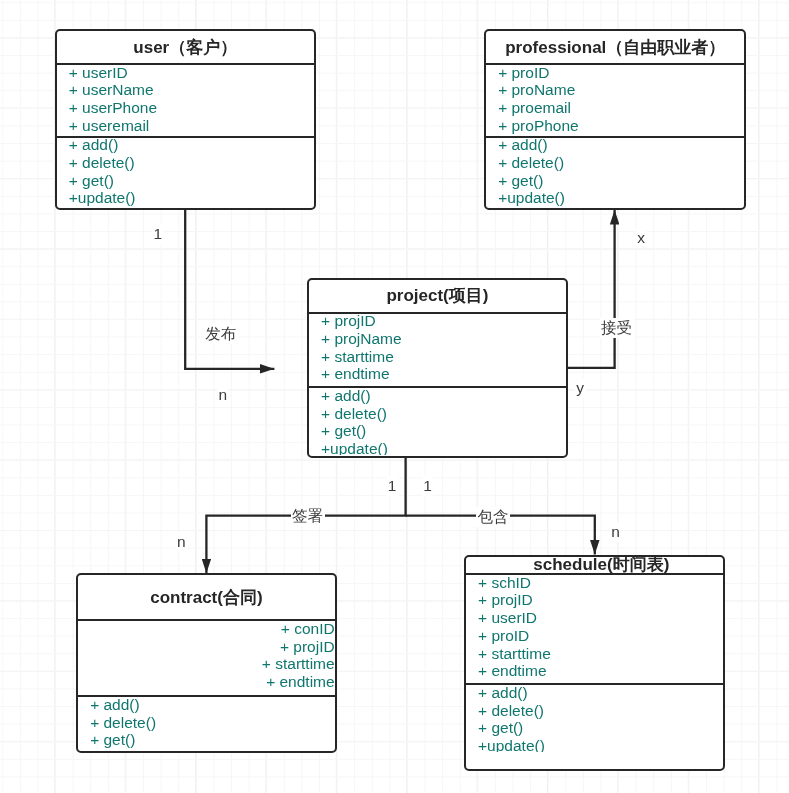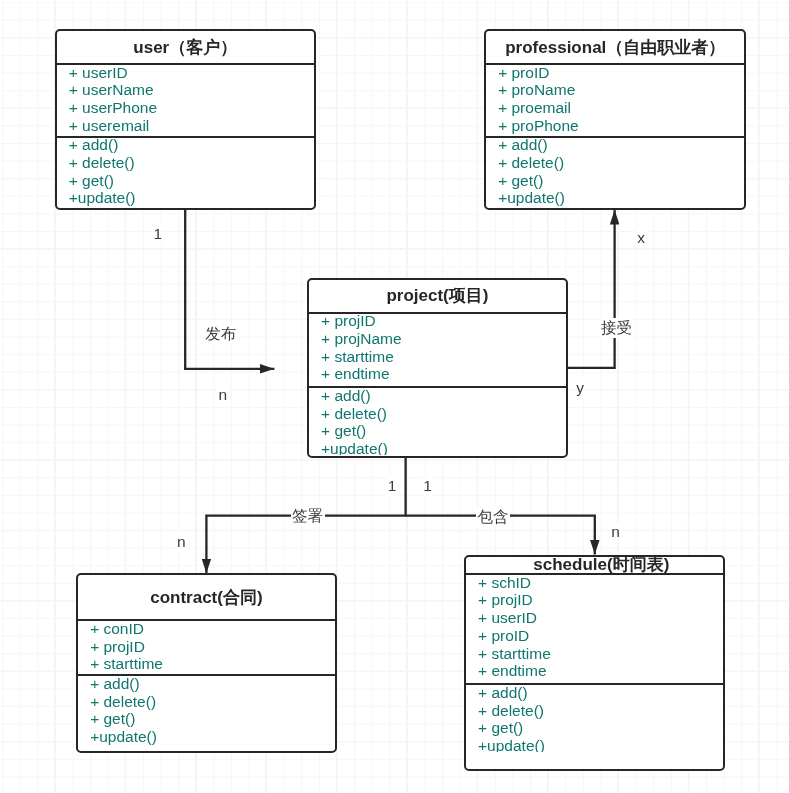--- a/index.html
+++ b/index.html
@@ -144,21 +144,21 @@
         <div class="uml-rows">
           <div class="uml-row">+ add()</div>
           <div class="uml-row">+ delete()</div>
           <div class="uml-row">+ get()</div>
           <div class="uml-row">+update()</div>
         </div>
       </div>
     </div>
     <div class="uml-class" style="left: 76.15px; top: 573.15px; width: 260.5px; height: 179.8px;">
       <div class="uml-header" style="height: 46px;">contract(合同)</div>
-      <div class="uml-section" style="height: 55px;">
+      <div class="uml-section" style="height: 76px; text-align: right;">
         <div class="uml-rows">
           <div class="uml-row">+ conID</div>
           <div class="uml-row">+ projID</div>
           <div class="uml-row">+ starttime</div>
           <div class="uml-row">+ endtime</div>
         </div>
       </div>
       <div class="uml-section last" style="height: 69.6px;">
         <div class="uml-rows">
           <div class="uml-row">+ add()</div>

